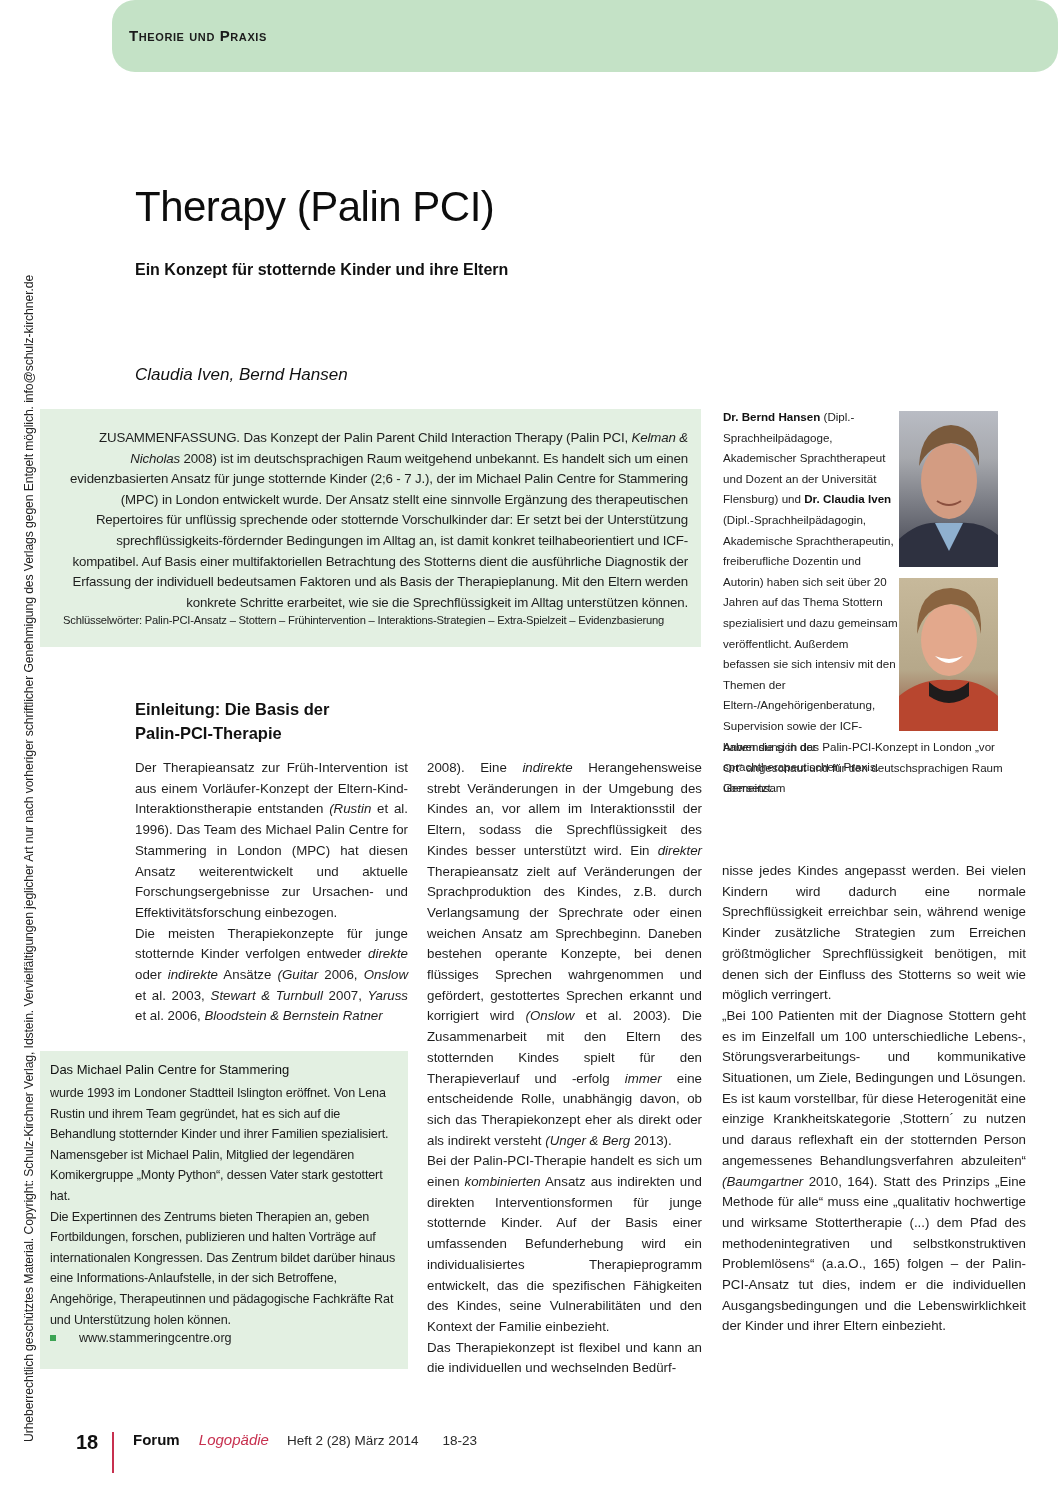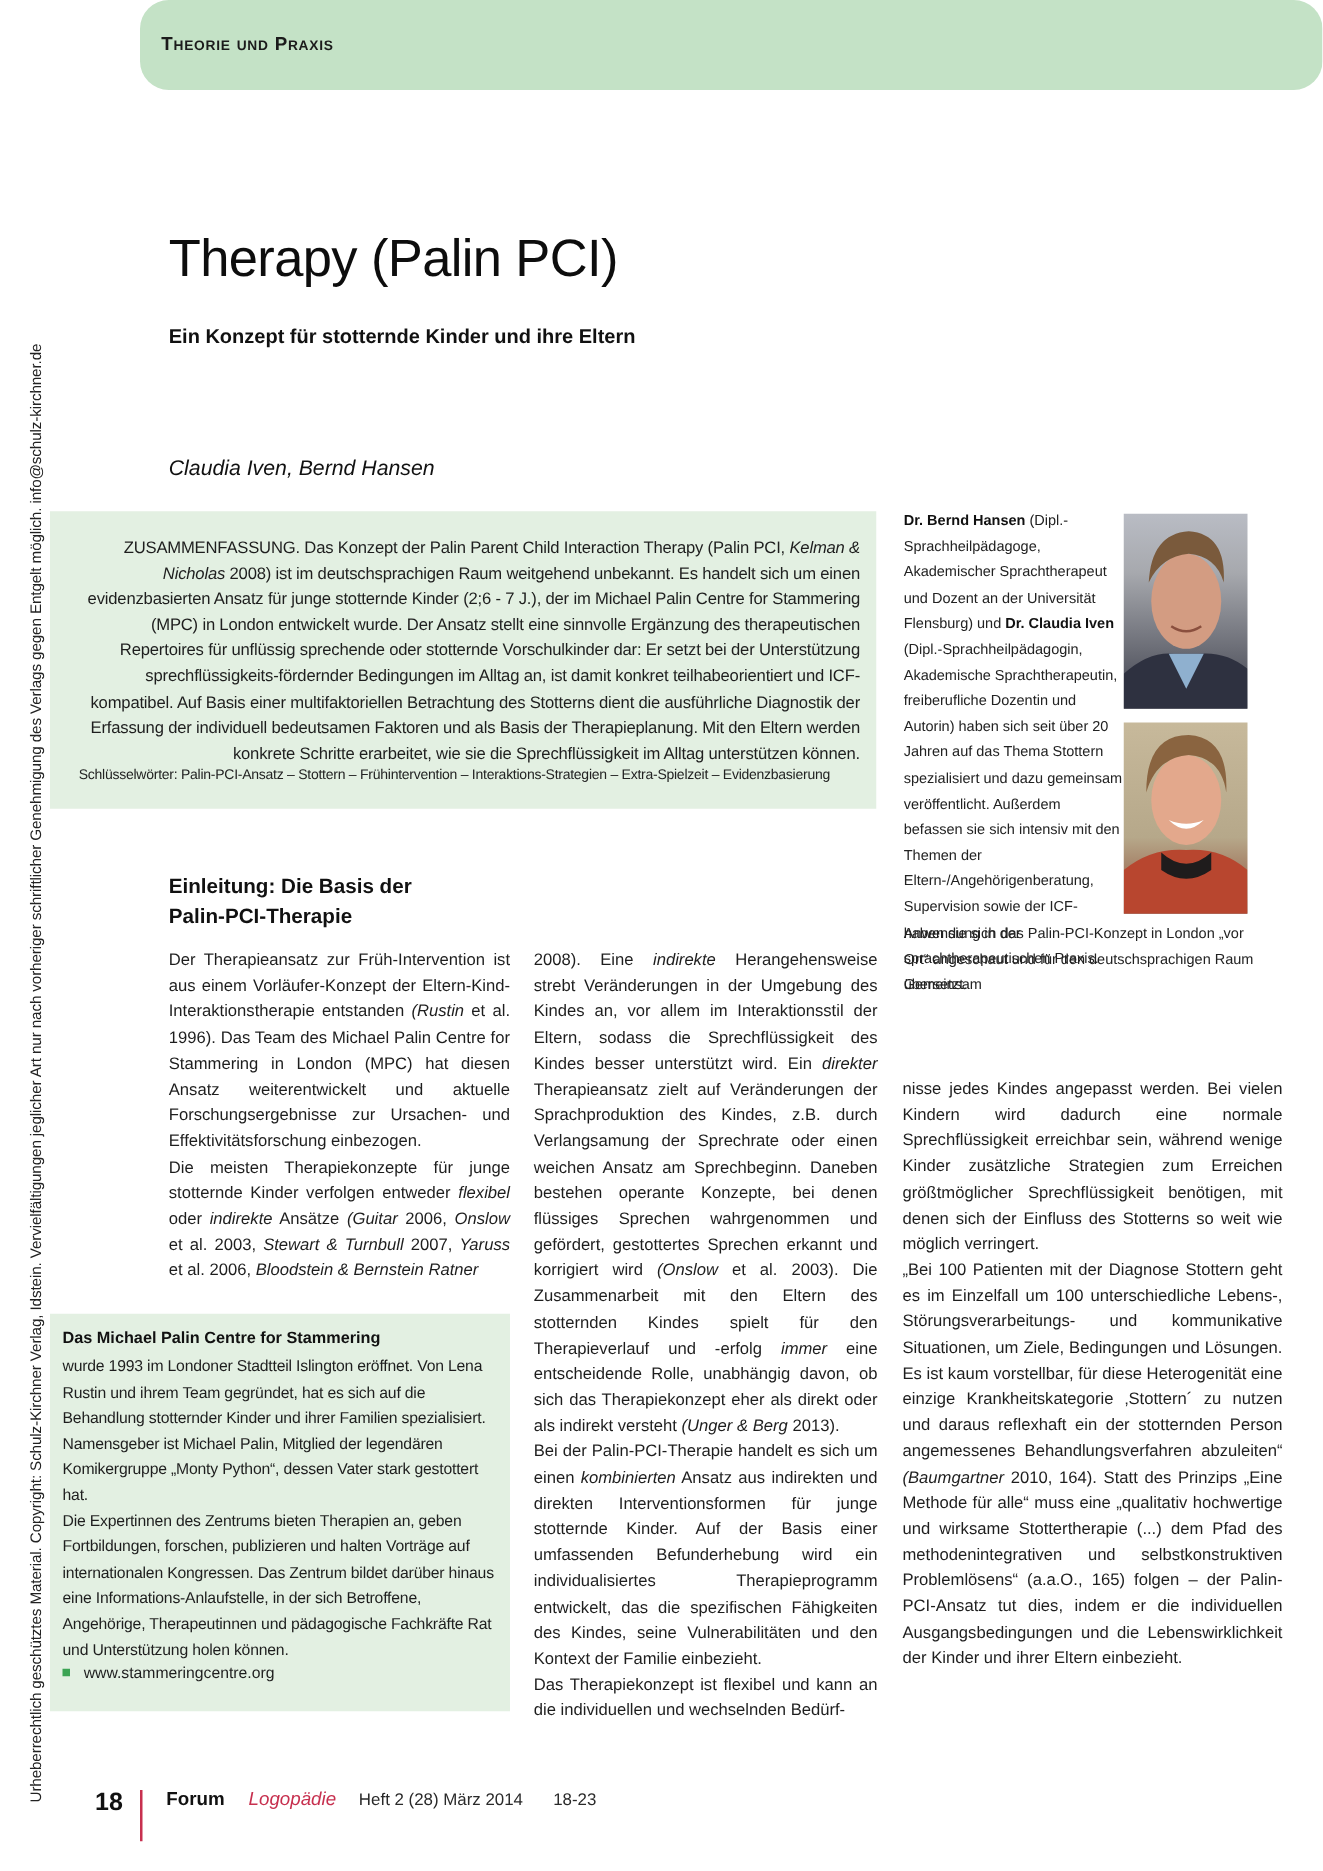--- a/index.html
+++ b/index.html
@@ -34,23 +34,23 @@
 
   .intro-heading { position: absolute; left: 135px; top: 697px; font-size: 16.5px; line-height: 24px; font-weight: bold; color: #111; margin: 0; }
 
   .col { position: absolute; font-size: 13.3px; line-height: 20.7px; color: #1e1e1e; text-align: justify; }
   .col p { margin: 0; }
   .col1 { left: 135px; top: 758px; width: 273px; }
   .col2 { left: 427px; top: 758px; width: 275px; }
   .col3 { left: 722px; top: 861px; width: 304px; }
 
   .infobox { position: absolute; left: 40px; top: 1051px; width: 368px; height: 318px; background: #e3f0e2; }
-  .infobox .box-title { position: absolute; left: 10px; top: 11px; font-size: 13px; font-weight: bold; color: #111; }
+  .infobox .box-title { position: absolute; left: 10px; top: 11px; font-size: 13px; font-weight: normal; color: #111; }
   .infobox .box-text { position: absolute; left: 10px; top: 32px; width: 352px; font-size: 12.6px; line-height: 20.6px; color: #1e1e1e; letter-spacing: -0.15px; }
-  .box-link-row { position: absolute; left: 10px; top: 280px; font-size: 12.6px; color: #1e1e1e; display: flex; align-items: center; }
+  .box-link-row { position: absolute; left: 10px; top: 280px; font-size: 12.6px; color: #1e1e1e; display: flex; align-items: center; gap: 12px; }
   .bullet { width: 6px; height: 6px; background: #3ca454; display: inline-block; margin-right: 11px; }
 
   .footer-num { position: absolute; left: 76px; top: 1431px; font-size: 20px; font-weight: bold; color: #111; }
   .footer-bar { position: absolute; left: 112px; top: 1432px; width: 2px; height: 41px; background: #c7304f; }
   .footer-pub { position: absolute; left: 133px; top: 1431px; font-size: 15px; color: #111; white-space: nowrap; }
   .footer-pub .forum { font-weight: bold; }
   .footer-pub .logo { font-style: italic; color: #c7304f; margin-left: 15px; }
   .footer-pub .issue { font-size: 13.5px; color: #2a2a2a; margin-left: 14px; }
   .footer-pub .pages { font-size: 13.5px; color: #2a2a2a; margin-left: 20px; }
   i { font-style: italic; }
@@ -98,21 +98,21 @@
   </svg>
 </div>
 
 <h3 class="intro-heading">
   <span>Einleitung: Die Basis der</span><br>
   <span>Palin-PCI-Therapie</span>
 </h3>
 
 <div class="col col1">
   <p><span>Der Therapieansatz zur Früh-Intervention ist aus einem Vorläufer-Konzept der Eltern-Kind-Interaktionstherapie entstanden </span><i>(Rustin</i><span> et al. 1996). Das Team des Michael Palin Centre for Stammering in London (MPC) hat diesen Ansatz weiterentwickelt und aktuelle Forschungsergebnisse zur Ursachen- und Effektivitätsforschung einbezogen.</span></p>
-  <p><span>Die meisten Therapiekonzepte für junge stotternde Kinder verfolgen entweder </span><i>flexibel</i><span> oder </span><i>indirekte</i><span> Ansätze </span><i>(Guitar</i><span> 2006, </span><i>Onslow</i><span> et al. 2003, </span><i>Stewart &amp; Turnbull</i><span> 2007, </span><i>Yaruss</i><span> et al. 2006, </span><i>Bloodstein &amp; Bernstein Ratner</i></p>
+  <p><span>Die meisten Therapiekonzepte für junge stotternde Kinder verfolgen entweder </span><i>direkte</i><span> oder </span><i>indirekte</i><span> Ansätze </span><i>(Guitar</i><span> 2006, </span><i>Onslow</i><span> et al. 2003, </span><i>Stewart &amp; Turnbull</i><span> 2007, </span><i>Yaruss</i><span> et al. 2006, </span><i>Bloodstein &amp; Bernstein Ratner</i></p>
 </div>
 
 <div class="col col2">
   <p><span>2008). Eine </span><i>indirekte</i><span> Herangehensweise strebt Veränderungen in der Umgebung des Kindes an, vor allem im Interaktionsstil der Eltern, sodass die Sprechflüssigkeit des Kindes besser unterstützt wird. Ein </span><i>direkter</i><span> Therapieansatz zielt auf Veränderungen der Sprachproduktion des Kindes, z.B. durch Verlangsamung der Sprechrate oder einen weichen Ansatz am Sprechbeginn. Daneben bestehen operante Konzepte, bei denen flüssiges Sprechen wahrgenommen und gefördert, gestottertes Sprechen erkannt und korrigiert wird </span><i>(Onslow</i><span> et al. 2003). Die Zusammenarbeit mit den Eltern des stotternden Kindes spielt für den Therapieverlauf und -erfolg </span><i>immer</i><span> eine entscheidende Rolle, unabhängig davon, ob sich das Therapiekonzept eher als direkt oder als indirekt versteht </span><i>(Unger &amp; Berg</i><span> 2013).</span></p>
   <p><span>Bei der Palin-PCI-Therapie handelt es sich um einen </span><i>kombinierten</i><span> Ansatz aus indirekten und direkten Interventionsformen für junge stotternde Kinder. Auf der Basis einer umfassenden Befunderhebung wird ein individualisiertes Therapieprogramm entwickelt, das die spezifischen Fähigkeiten des Kindes, seine Vulnerabilitäten und den Kontext der Familie einbezieht.</span></p>
   <p>Das Therapiekonzept ist flexibel und kann an die individuellen und wechselnden Bedürf-</p>
 </div>
 
 <div class="col col3">
   <p>nisse jedes Kindes angepasst werden. Bei vielen Kindern wird dadurch eine normale Sprechflüssigkeit erreichbar sein, während wenige Kinder zusätzliche Strategien zum Erreichen größtmöglicher Sprechflüssigkeit benötigen, mit denen sich der Einfluss des Stotterns so weit wie möglich verringert.</p>

